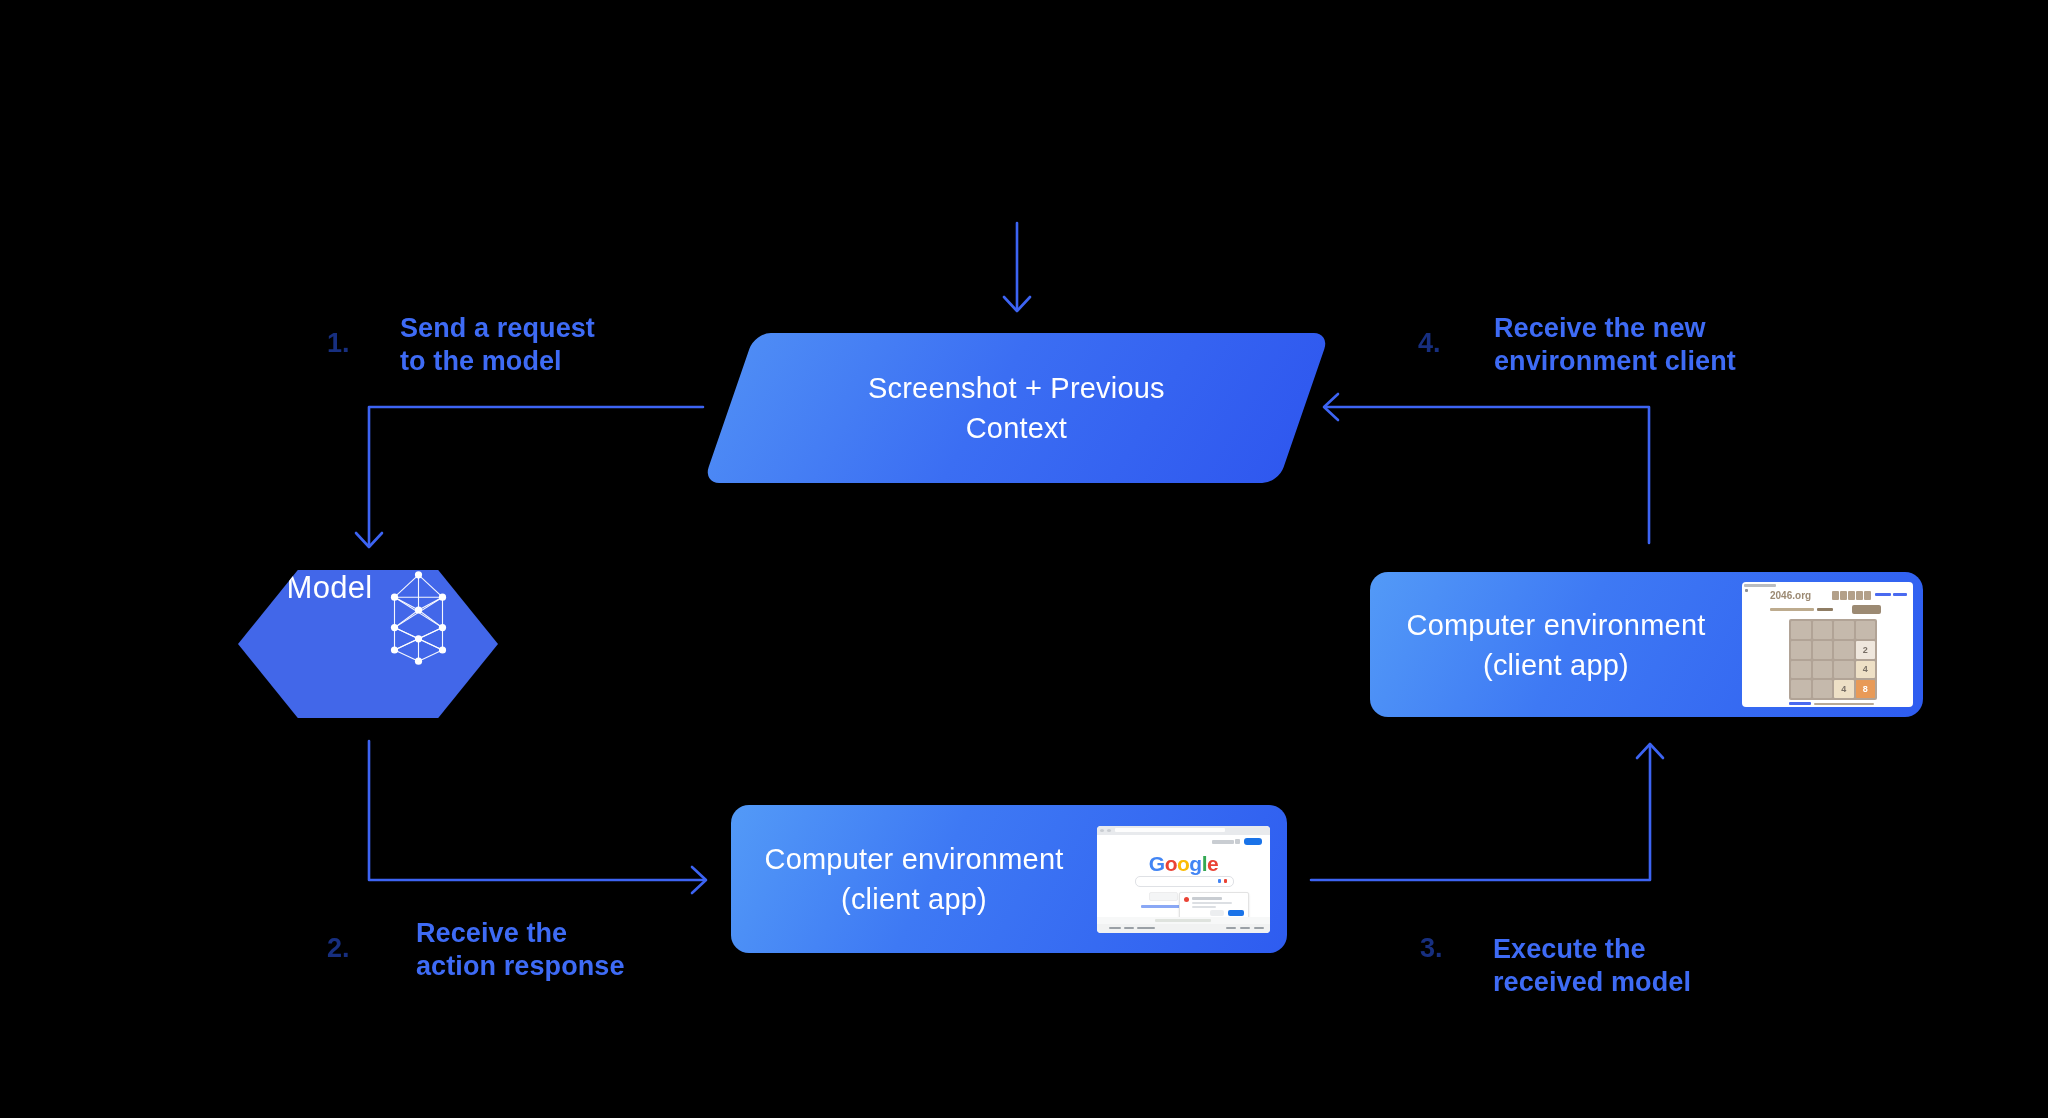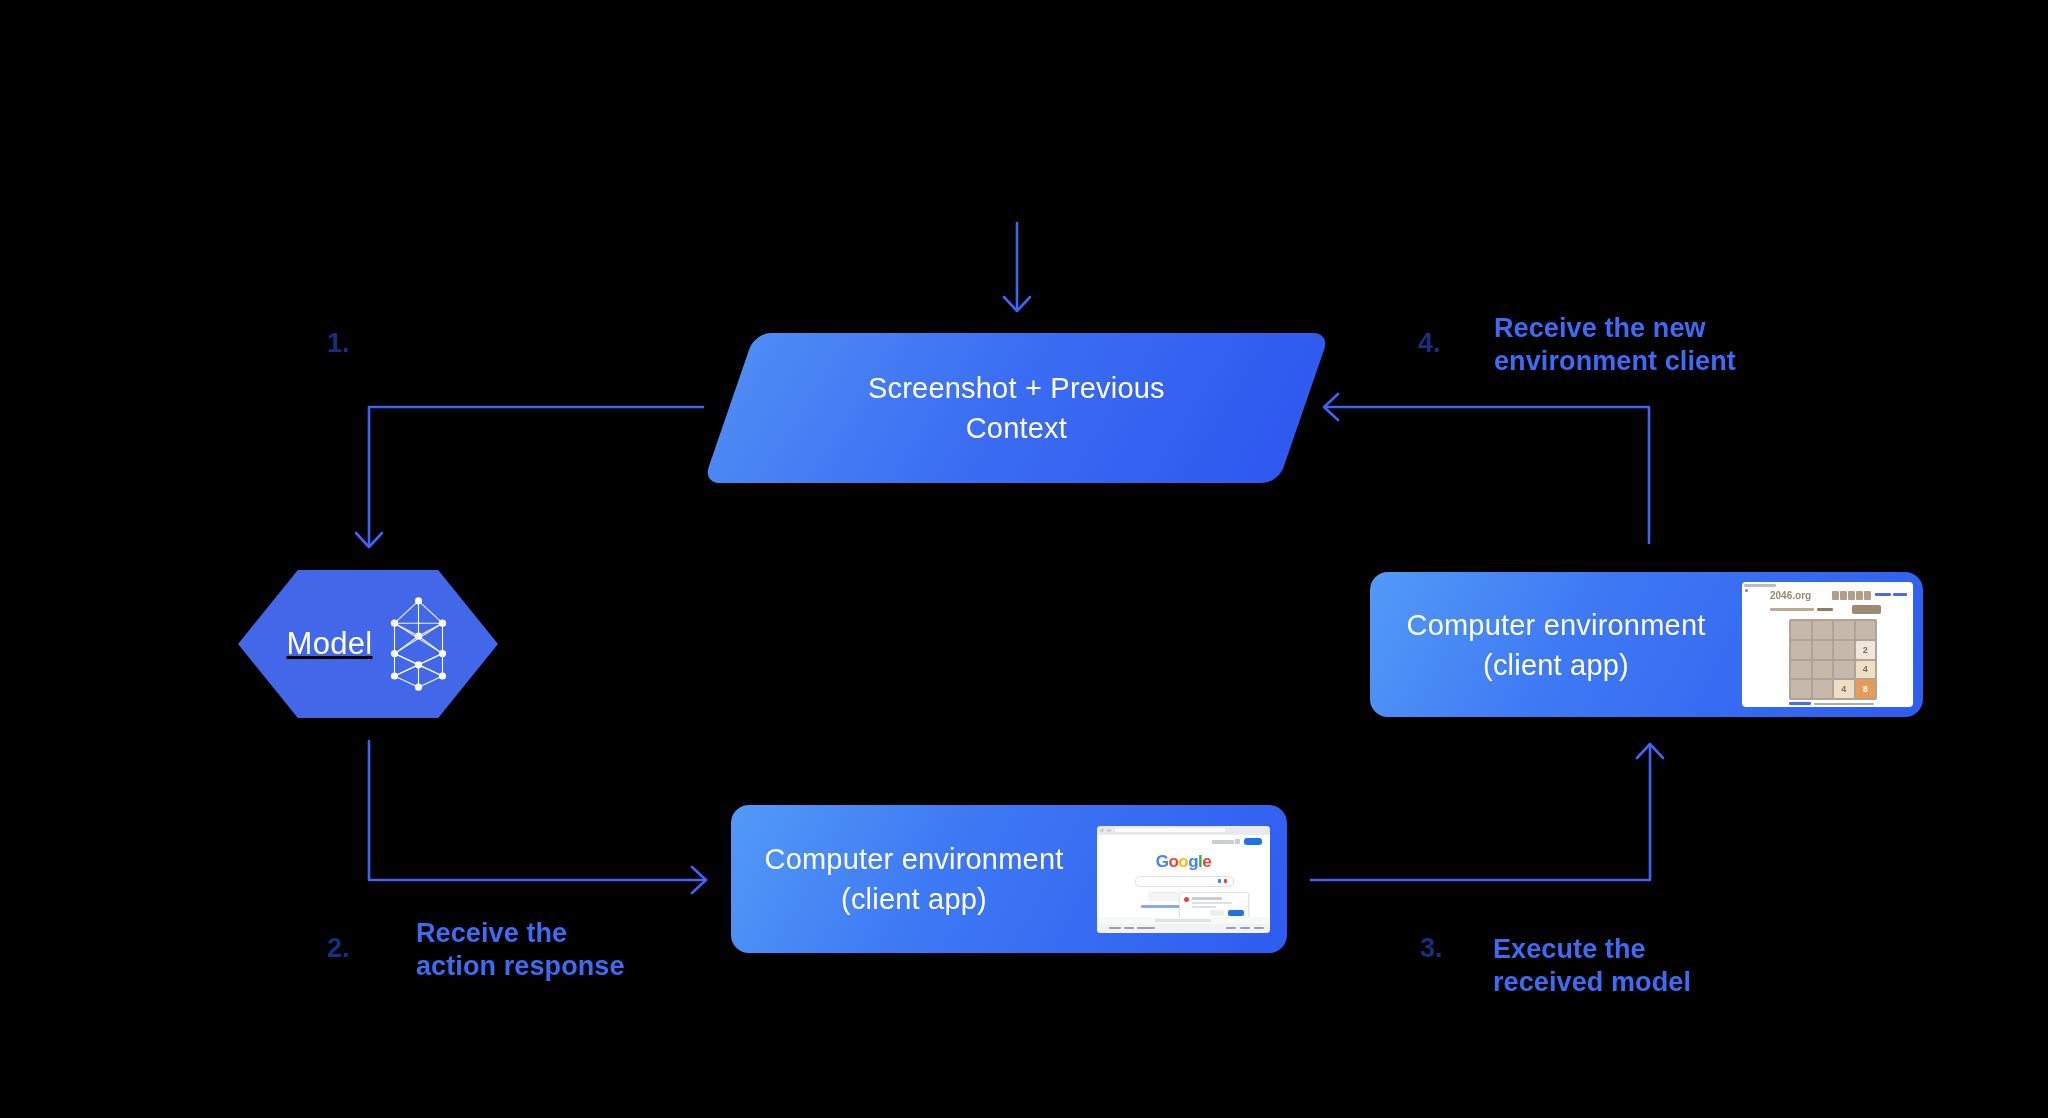--- a/index.html
+++ b/index.html
@@ -19,21 +19,21 @@
   
   .para{left:729px;top:333px;width:575px;height:150px;transform:skewX(-19deg);border-radius:16px;
         background:linear-gradient(105deg,#4E8CF5 0%,#3B6EF3 45%,#2F58EF 100%);
         display:flex;align-items:center;justify-content:center;}
   .para-inner{transform:skewX(19deg);text-align:center;color:#fff;font-size:29px;font-weight:500;
         line-height:40px;letter-spacing:.2px;}
 
   
   .hex{left:238px;top:570px;width:260px;height:148px;background:#4267E9;
        clip-path:polygon(0 50%,23% 0,77% 0,100% 50%,77% 100%,23% 100%);
-       display:flex;align-items:center;justify-content:center;gap:16px;text-decoration:underline;}
+       display:flex;justify-content:center;gap:16px;}
   .hex .label{color:#fff;font-size:31px;font-weight:500;letter-spacing:.3px;}
   .nn{display:block;}
   .nn line{stroke:#fff;stroke-width:1.4;opacity:.95;}
   .nn circle{fill:#fff;}
 
   
   .env{border-radius:18px;background:linear-gradient(118deg,#539AF7 0%,#3E79F4 38%,#2E5CF0 100%);
        display:flex;align-items:center;box-sizing:border-box;}
   .env-bottom{left:731px;top:805px;width:556px;height:148px;padding-right:17px;}
   .env-right{left:1370px;top:572px;width:553px;height:145px;padding-right:10px;}
@@ -42,21 +42,21 @@
   .thumb-google{width:173px;height:107px;}
   .thumb-2048{width:171px;height:125px;}
 
   
   .stepnum{color:#172F80;font-size:27px;font-weight:700;}
   .steptxt{color:#3E6BF5;font-size:27px;font-weight:600;line-height:33px;letter-spacing:.1px;}
 
   
   .bar{position:absolute;background:#c9cdd2;border-radius:1px;}
   .chrome{position:absolute;left:0;top:0;right:0;height:9px;background:#e8eaed;}
-  .glogo{position:absolute;top:26px;left:0;right:0;text-align:center;font-size:17px;font-weight:700;
+  .glogo{position:absolute;top:26px;left:0;right:0;text-align:center;font-size:21px;font-weight:700;
          letter-spacing:-0.5px;font-family:"Liberation Sans",sans-serif;}
   .c-blue{color:#4285F4}.c-red{color:#EA4335}.c-yel{color:#FBBC05}.c-grn{color:#34A853}
   .gsearch{position:absolute;left:38px;top:50px;width:97px;height:9px;border:1px solid #dfe1e5;border-radius:5px;background:#fff;}
   .gbtn{position:absolute;height:7px;background:#f4f5f6;border:1px solid #ededee;border-radius:2px;}
   .gdialog{position:absolute;left:82px;top:66px;width:68px;height:27px;background:#fff;border:1px solid #e3e3e3;
            border-radius:2px;box-shadow:0 1px 2px rgba(0,0,0,.15);}
   .gbtn-blue{position:absolute;background:#1a73e8;border-radius:2px;}
   .gfoot1{position:absolute;left:0;right:0;bottom:9px;height:7px;background:#f7f8f8;}
   .gfoot2{position:absolute;left:0;right:0;bottom:0;height:9px;background:#f1f2f2;}
 
@@ -232,20 +232,24 @@
           <div class="cell tile-4">4</div>
           <div class="cell tile-8">8</div>
       </div>
       <div class="bluebar" style="left:47px;top:120px;width:22px;height:3px;"></div>
       <div class="bar" style="left:72px;top:120.5px;width:60px;height:2.5px;background:#b7aa97"></div>
 
     </div>
   </div>
 
   <div class="abs stepnum" style="left:327px;top:328px;">1.</div>
+  <div class="abs steptxt" style="left:400px;top:312px;">
+    <div>Send a request</div>
+    <div>to the model</div>
+  </div>
 
   <div class="abs stepnum" style="left:327px;top:933px;">2.</div>
   <div class="abs steptxt" style="left:400px;top:917px;margin-left:16px;">
     <div>Receive the</div>
     <div>action response</div>
   </div>
 
   <div class="abs stepnum" style="left:1420px;top:933px;">3.</div>
   <div class="abs steptxt" style="left:1493px;top:917px;margin-top:16px;">
     <div>Execute the</div>

